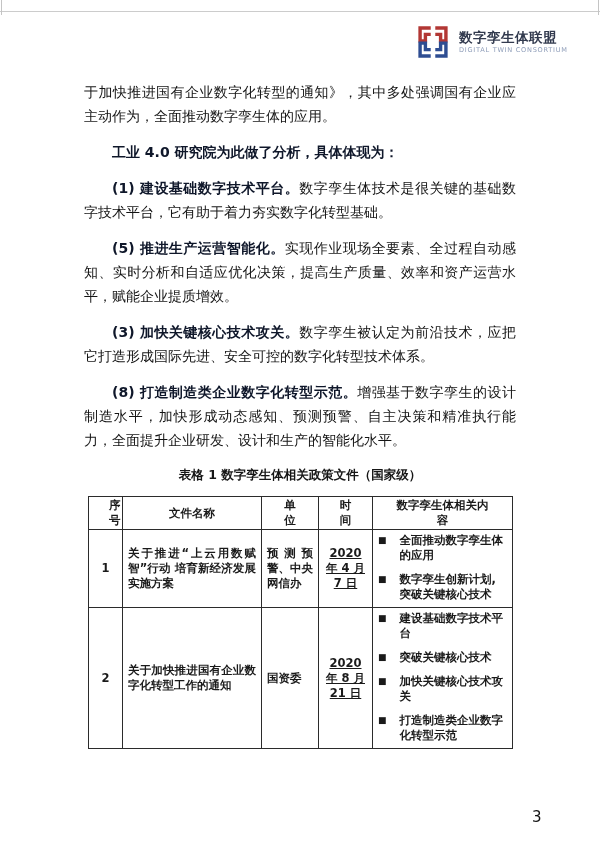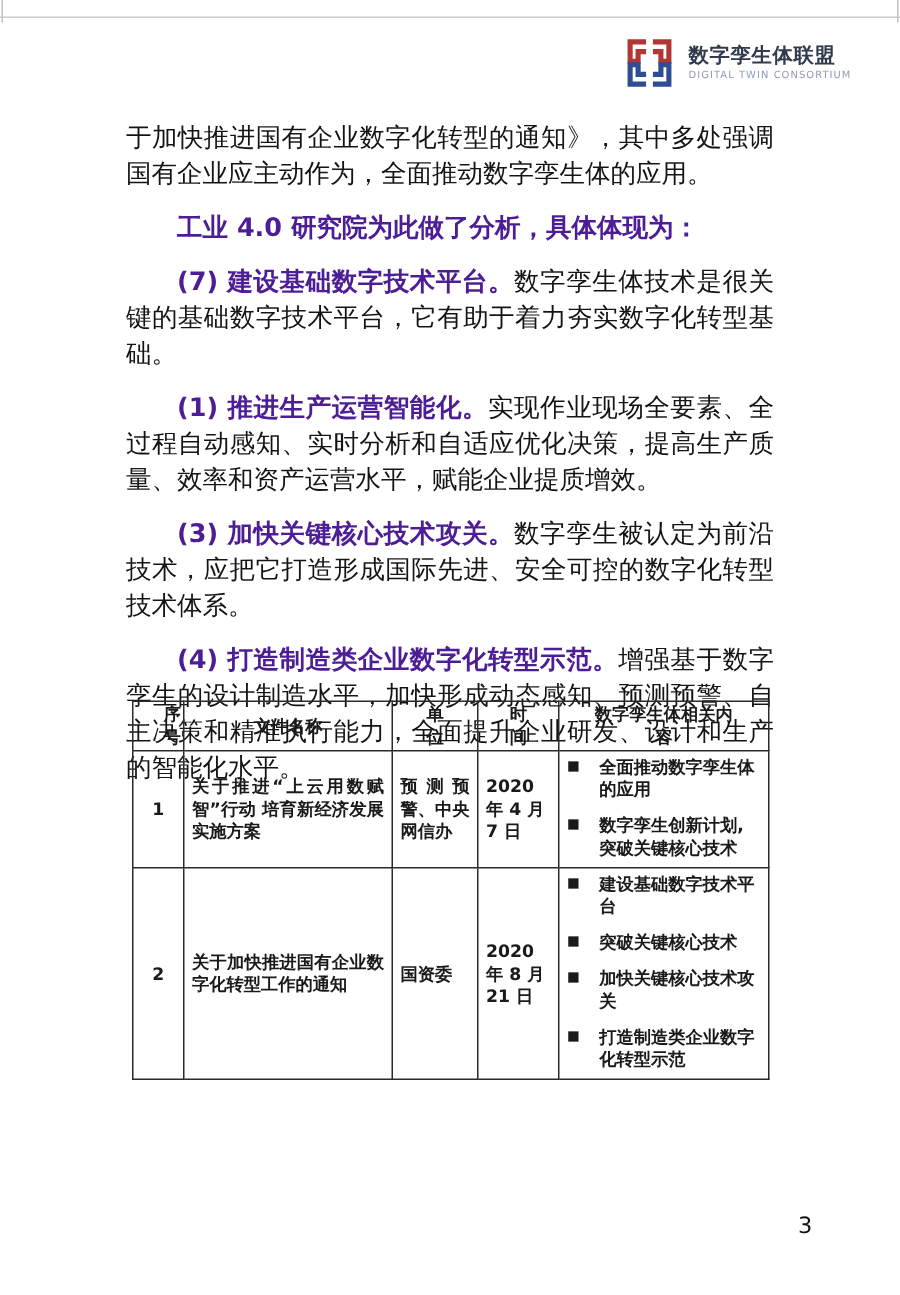--- a/index.html
+++ b/index.html
@@ -30,31 +30,31 @@
   }
   .logo-en {
     font-family: "DejaVu Sans", sans-serif;
     font-size: 6.6px; letter-spacing: 0.72px;
     color: #8d9cb8; line-height: 9px; white-space: nowrap;
   }
 
   
   .content { position: absolute; left: 84px; top: 80px; width: 432px; }
   .content p {
-    font-size: 17px; line-height: 24px;
+    font-size: 14px; line-height: 24px;
     text-align: justify;
     text-indent: 2em;
     margin-bottom: 12px;
     color: #141414;
   }
   .content p.no-indent { text-indent: 0; }
   .content .lead {
     font-family: "DejaVu Sans", sans-serif;
     font-weight: 700;
-    color: #4c1d95;
+    color: #0f172a;
   }
 
   
   .table-section { position: absolute; left: 88px; top: 467px; width: 424px; font-family: "DejaVu Sans", sans-serif; }
   .table-caption {
     text-align: center;
     font-size: 12.5px; font-weight: 700;
     color: #161616;
     margin-bottom: 12px;
   }
@@ -68,21 +68,21 @@
   }
   table.policy th, table.policy td { border: 1px solid #2b2b2b; }
   table.policy th {
     font-weight: 700; 
     padding: 1px 20px; line-height: 15px;
   }
   table.policy td { padding: 3px 5px; line-height: 15px; }
   td.cell-no { text-align: center; vertical-align: middle; }
   td.cell-doc { text-align: justify; vertical-align: middle; }
   td.cell-unit { text-align: justify; vertical-align: middle; }
-  td.cell-date { text-align: left; vertical-align: middle; }
+  td.cell-date { text-align: center; vertical-align: middle; text-decoration: underline; }
   td.cell-items { vertical-align: top; padding-top: 4px; }
   .bullet-item { display: flex; align-items: flex-start; gap: 13px; margin-bottom: 9px; }
   .bullet-item:last-child { margin-bottom: 2px; }
   .bullet-sq { font-size: 9px; line-height: 15px; flex: 0 0 auto; }
   .bullet-text { flex: 1 1 auto; }
 
   
   .page-number {
     position: absolute; left: 532px; top: 808px;
     font-family: "DejaVu Sans", sans-serif;
@@ -112,28 +112,29 @@
     <div class="logo-text">
       <span class="logo-cn">数字孪生体联盟</span>
       <span class="logo-en">DIGITAL TWIN CONSORTIUM</span>
     </div>
   </div>
 
   <div class="content">
     <div id="paragraphs">
         <p class="no-indent">于加快推进国有企业数字化转型的通知》，其中多处强调国有企业应主动作为，全面推动数字孪生体的应用。</p>
         <p><b class="lead">工业 4.0 研究院为此做了分析，具体体现为：</b></p>
-        <p><b class="lead">(7) 建设基础数字技术平台。</b>数字孪生体技术是很关键的基础数字技术平台，它有助于着力夯实数字化转型基础。</p>
-        <p><b class="lead">(1) 推进生产运营智能化。</b>实现作业现场全要素、全过程自动感知、实时分析和自适应优化决策，提高生产质量、效率和资产运营水平，赋能企业提质增效。</p>
+        <p><b class="lead">(1) 建设基础数字技术平台。</b>数字孪生体技术是很关键的基础数字技术平台，它有助于着力夯实数字化转型基础。</p>
+        <p><b class="lead">(5) 推进生产运营智能化。</b>实现作业现场全要素、全过程自动感知、实时分析和自适应优化决策，提高生产质量、效率和资产运营水平，赋能企业提质增效。</p>
         <p><b class="lead">(3) 加快关键核心技术攻关。</b>数字孪生被认定为前沿技术，应把它打造形成国际先进、安全可控的数字化转型技术体系。</p>
-        <p><b class="lead">(4) 打造制造类企业数字化转型示范。</b>增强基于数字孪生的设计制造水平，加快形成动态感知、预测预警、自主决策和精准执行能力，全面提升企业研发、设计和生产的智能化水平。</p>
+        <p><b class="lead">(8) 打造制造类企业数字化转型示范。</b>增强基于数字孪生的设计制造水平，加快形成动态感知、预测预警、自主决策和精准执行能力，全面提升企业研发、设计和生产的智能化水平。</p>
       </div>
   </div>
 
   <div class="table-section">
+    <div class="table-caption">表格 1 数字孪生体相关政策文件（国家级）</div>
     <table class="policy">
       <colgroup id="policy-cols">
           <col style="width: 34px;">
           <col style="width: 139px;">
           <col style="width: 57px;">
           <col style="width: 54px;">
           <col style="width: 140px;">
         </colgroup>
       <thead>
           <tr id="policy-head">

